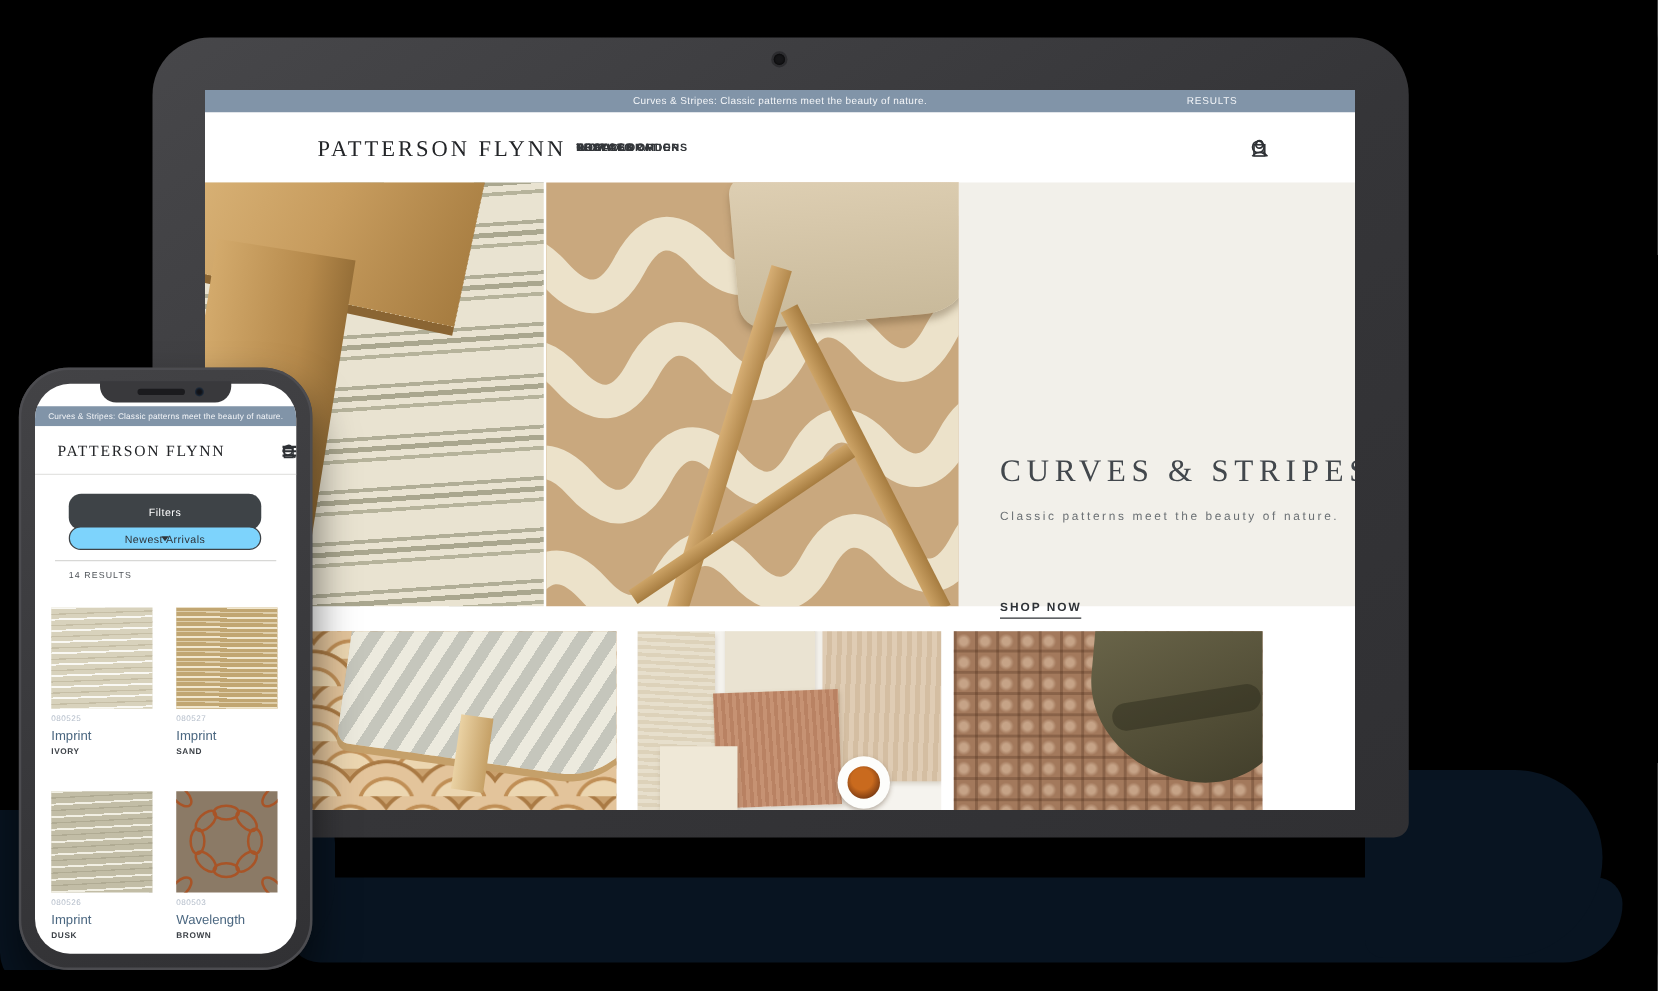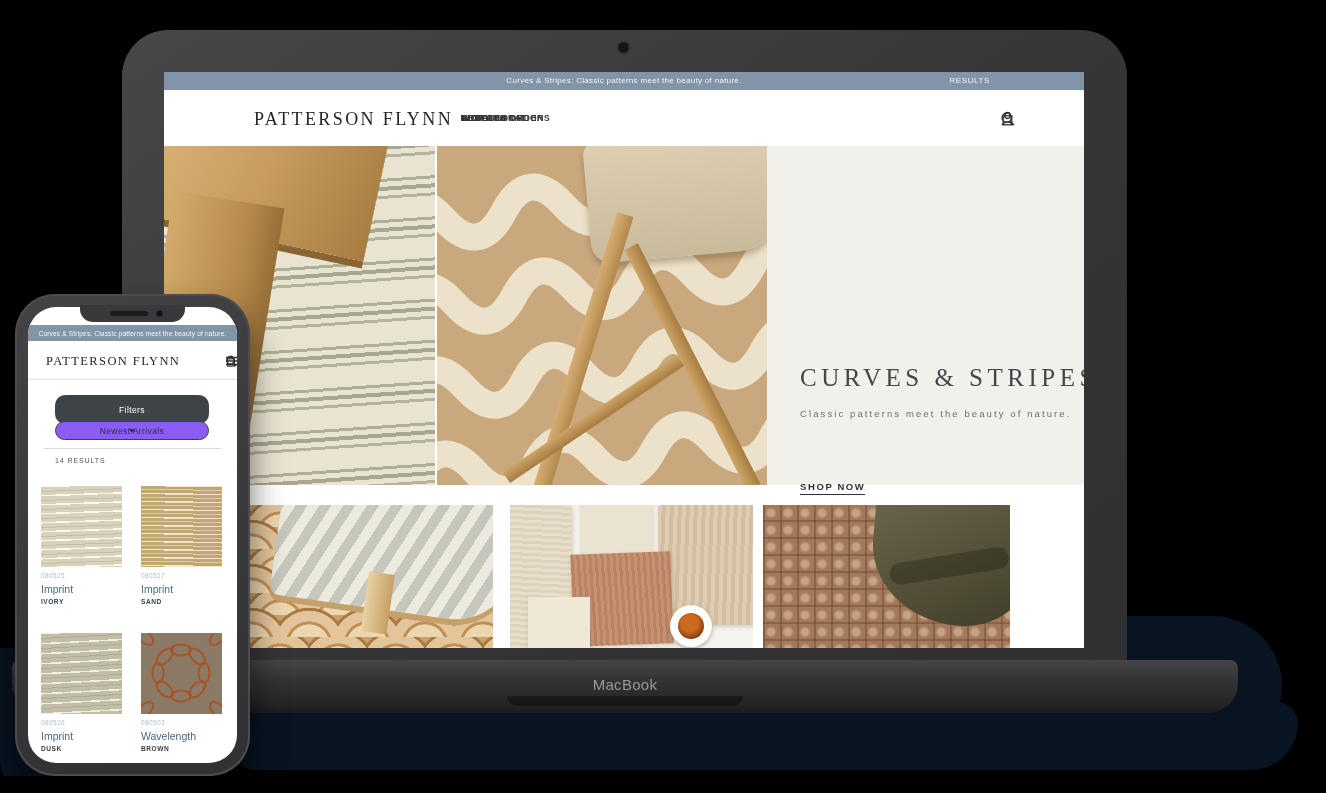--- a/index.html
+++ b/index.html
@@ -91,21 +91,21 @@
   .p-speaker{left:30px;top:6px;width:38px;height:5px;border-radius:3px;background:#1b1b1e;}
   .p-cam{left:76px;top:5px;width:7px;height:7px;border-radius:50%;background:#121216;box-shadow:inset 0 0 2px #2a4a6a;}
   .p-banner{left:0;top:18px;width:209px;height:16px;background:#8194a8;color:#f3f5f8;font-size:6.6px;letter-spacing:.15px;
             display:flex;align-items:center;justify-content:center;white-space:nowrap;}
   .p-header{left:0;top:34px;width:209px;height:39px;background:#fff;border-bottom:1px solid #e4e4e2;}
   .p-logo{left:18px;top:13px;font-family:"Liberation Serif",serif;font-size:12.5px;letter-spacing:1.4px;color:#232528;white-space:nowrap;cursor:pointer;}
   .p-icons{right:12px;top:0;height:39px;position:absolute;display:flex;align-items:center;gap:9px;}
   .p-icons svg{position:static;display:block;cursor:pointer;}
   .p-filters{left:27px;top:88px;width:154px;height:29px;border-radius:10px;background:#3e4347;border:none;
              color:#fff;font-size:8.5px;letter-spacing:.4px;font-family:"Liberation Sans",sans-serif;cursor:pointer;}
-  .p-sort{left:27px;top:114px;width:154px;height:19px;border-radius:10px;background:#8b5cf6;border:1px solid #3e4347;
+  .p-sort{left:27px;top:114px;width:154px;height:19px;border-radius:10px;background:#7dd3fc;border:1px solid #3e4347;
           color:#2e3338;font-size:8.5px;letter-spacing:.4px;font-family:"Liberation Sans",sans-serif;cursor:pointer;
           display:flex;align-items:center;justify-content:center;gap:5px;}
   .p-sort span{position:static;}
   .caret{position:static;width:0;height:0;border-left:3.5px solid transparent;border-right:3.5px solid transparent;border-top:4px solid #2e3338;}
   .p-divider{left:16px;top:141px;width:177px;border-top:1px solid #d8d8d6;}
   .p-results{left:27px;top:150px;font-size:7px;letter-spacing:.9px;color:#4e5358;}
   .p-card{width:81px;cursor:pointer;}
   .c1{left:13px;top:179px;} .c2{left:113px;top:179px;} .c3{left:13px;top:326px;} .c4{left:113px;top:326px;}
   .p-swatch{left:0;top:0;width:81px;height:81px;}
   .sw-ivory{background-color:#d8d2bc;background-image:repeating-linear-gradient(178deg,rgba(255,255,252,.85) 0 1.5px,rgba(0,0,0,0) 1.5px 5px,rgba(165,155,125,.35) 5px 6px,rgba(0,0,0,0) 6px 9px);}
@@ -212,24 +212,20 @@
         </div>
       </div>
       <div class="b-img b3">
         <div class="olive-chair">
           <div class="olive-arm"></div>
         </div>
       </div>
     </div>
   </div>
 
-  <div class="base">
-    <div class="base-notch"></div>
-    <div class="mb-label">MacBook</div>
-  </div>
 
   <div class="phone">
     <div class="phone-screen">
 
       <div class="p-banner">Curves &amp; Stripes: Classic patterns meet the beauty of nature.</div>
 
       <div class="p-header">
         <span class="p-logo">PATTERSON FLYNN</span>
         <div class="p-icons">
           <svg width="12" height="12" viewBox="0 0 15 15" fill="none" stroke="#2e3135" stroke-width="1.5">

